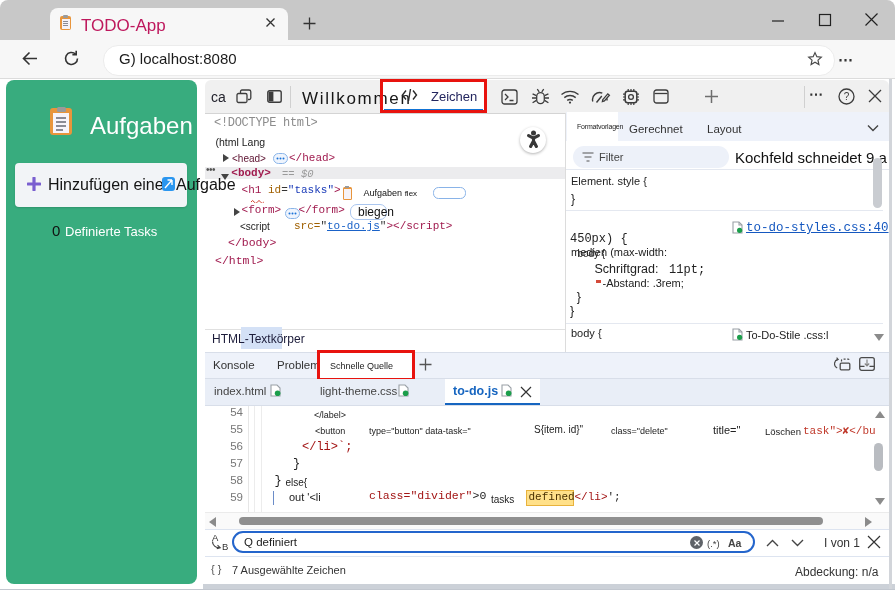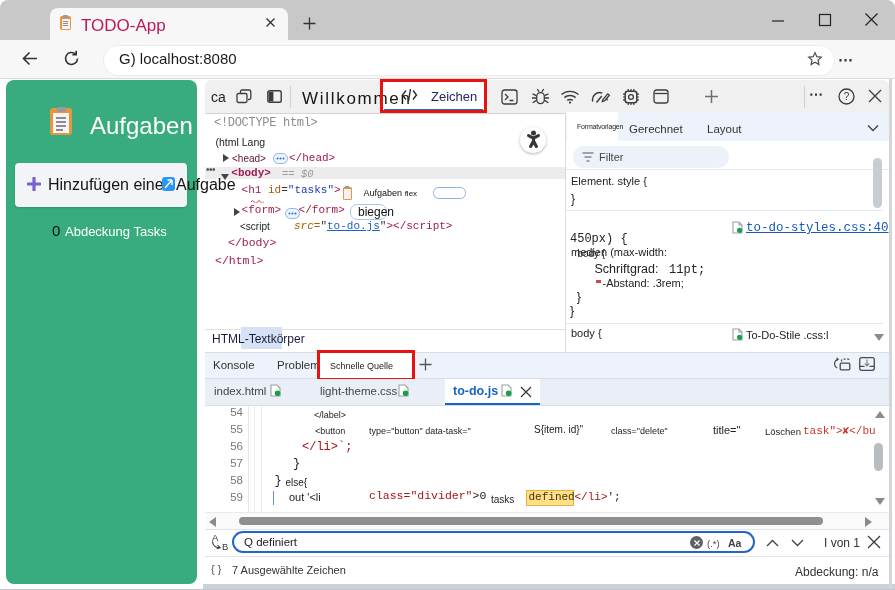--- a/index.html
+++ b/index.html
@@ -87,21 +87,21 @@
     <svg class="abs" style="left:27px;top:98px;z-index:6;" width="14" height="14" viewBox="0 0 14 14">
         <path d="M7 1 V13 M1 7 H13" stroke="#7a5fd0" stroke-width="3.2" stroke-linecap="round"></path>
       </svg>
     <div class="abs" style="left:48px;top:97px;font-size:16px;color:#141414;white-space:nowrap;z-index:6;">Hinzufügen einer</div>
     <div class="abs" style="left:176px;top:97px;font-size:16px;color:#141414;white-space:nowrap;z-index:6;">Aufgabe</div>
     <div class="abs" style="left:161.5px;top:98px;width:13.5px;height:13.5px;background:#2b96ef;border-radius:3px;z-index:7;"></div>
     <svg class="abs" style="left:164px;top:100px;z-index:7;" width="9" height="10" viewBox="0 0 9 10">
         <path d="M1 9 L8 1 M8 1 V6 M8 1 H3.5" stroke="#fff" stroke-width="1.4" fill="none"></path>
       </svg>
     <div class="abs" style="left:52px;top:143px;font-size:15px;color:#111;z-index:6;">0</div>
-    <div class="abs" style="left:65px;top:145px;font-size:13px;color:#fff;z-index:6;">Abdeckung Tasks</div>
+    <div class="abs" style="left:65px;top:145px;font-size:13px;color:#fff;z-index:6;">Definierte Tasks</div>
     <div class="abs" id="dt">
       <div class="abs" id="dtbar"></div>
 
       <div class="abs" style="left:6px;top:9px;font-size:14px;color:#23232d;">ca</div>
       <svg class="abs" style="left:31px;top:9px;" width="16" height="15" viewBox="0 0 16 15">
           <rect x="1" y="4.5" width="10" height="9" rx="1.5" fill="none" stroke="#3c3c3c" stroke-width="1.3"></rect>
           <path d="M4.5 4 V2.5 a1.5 1.5 0 0 1 1.5-1.5 h7 a1.8 1.8 0 0 1 1.8 1.8 V9 a1.5 1.5 0 0 1-1.5 1.5 h-1.3" fill="none" stroke="#3c3c3c" stroke-width="1.3"></path>
         </svg>
       <svg class="abs" style="left:61.5px;top:10px;" width="15" height="13" viewBox="0 0 15 13">
           <rect x="0.8" y="0.8" width="13.4" height="11.4" rx="1.8" fill="none" stroke="#3c3c3c" stroke-width="1.4"></rect>
@@ -188,21 +188,21 @@
       <svg class="abs" style="left:79.5px;top:127.5px;" width="15" height="11" viewBox="0 0 15 11">
           <rect x="0.5" y="0.5" width="14" height="10" rx="5" fill="#eef4fd" stroke="#8ab4e8"></rect>
           <circle cx="4.5" cy="5.5" r="1" fill="#1a73d8"></circle>
           <circle cx="7.5" cy="5.5" r="1" fill="#1a73d8"></circle>
           <circle cx="10.5" cy="5.5" r="1" fill="#1a73d8"></circle>
         </svg>
       <div class="abs mono" style="left:93.6px;top:123.5px;font-size:11px;color:#a01a4e;">&lt;/form&gt;</div>
       <div class="abs" style="left:145px;top:124.3px;width:35px;height:14px;border:1px solid #aac6ef;border-radius:7px;background:#fff;"></div>
       <div class="abs" style="left:153px;top:124.8px;font-size:12px;color:#111;">biegen</div>
       <div class="abs" style="left:35px;top:141.3px;font-size:10px;color:#222;">&lt;script</div>
-      <div class="abs mono" style="left:89px;top:140.2px;font-size:11px;"><span style="color:#a06000;font-style:italic;">src=</span><span style="color:#333;">"</span><span style="color:#1a62c8;text-decoration:underline;">to-do.js</span><span style="color:#333;">"</span><span style="color:#a01a4e;">&gt;&lt;/script&gt;</span></div>
+      <div class="abs mono" style="left:89px;top:140.2px;font-size:11px;"><span style="color:#a06000;">src=</span><span style="color:#333;">"</span><span style="color:#1a62c8;text-decoration:underline;">to-do.js</span><span style="color:#333;">"</span><span style="color:#a01a4e;">&gt;&lt;/script&gt;</span></div>
       <div class="abs mono" style="left:23px;top:155.7px;font-size:11.5px;color:#a01a4e;">&lt;/body&gt;</div>
       <div class="abs mono" style="left:10px;top:173.6px;font-size:11.5px;color:#a01a4e;">&lt;/html&gt;</div>
 
       <div class="abs" style="left:315px;top:47px;width:26px;height:26px;border-radius:50%;background:#fff;box-shadow:0 1px 3px rgba(0,0,0,.3);"></div>
       <svg class="abs" style="left:320px;top:50px;" width="17" height="19" viewBox="0 0 17 19">
           <circle cx="8.5" cy="3" r="2.5" fill="#383838"></circle>
           <path d="M8.5 8.2 L3.6 5.6 M8.5 8.2 L13.4 5.6 M8.5 7.5 V11 M8.5 11 L5.6 16.4 M8.5 11 L11.4 16.4" stroke="#383838" stroke-width="3.2" stroke-linecap="round" fill="none"></path>
         </svg>
 
       <div class="abs" style="left:0px;top:249px;width:360px;height:23px;border-top:1px solid #e0e0e0;background:#fff;"></div>
@@ -220,20 +220,21 @@
       <svg class="abs" style="left:662px;top:44px;" width="12" height="8" viewBox="0 0 12 8">
           <path d="M1 1.5 L6 6.5 L11 1.5" fill="none" stroke="#444" stroke-width="1.4"></path>
         </svg>
 
       <div class="abs" style="left:361px;top:61px;width:323px;height:29px;background:#fff;border-bottom:1px solid #e4e8f0;box-sizing:border-box;"></div>
       <div class="abs" style="left:368px;top:65.5px;width:156px;height:22px;background:#edf1f9;border-radius:11px;"></div>
       <svg class="abs" style="left:377px;top:72px;" width="12" height="10" viewBox="0 0 12 10">
           <path d="M0.5 1 H11.5 M2.5 5 H9.5 M4.5 9 H7.5" stroke="#555" stroke-width="1.2"></path>
         </svg>
       <div class="abs" style="left:394px;top:70.5px;font-size:11px;color:#444;">Filter</div>
+      <div class="abs" style="left:530px;top:68.5px;font-size:15px;color:#111;">Kochfeld schneidet 9 a</div>
 
       <div class="abs" style="left:366px;top:95px;font-size:11px;color:#222;">Element. style {</div>
       <div class="abs" style="left:366px;top:112px;font-size:12px;color:#222;">}</div>
       <div class="abs" style="left:361px;top:130px;width:317px;height:1px;background:#e4e8f0;"></div>
       <div class="abs" style="left:366px;top:138px;font-size:11px;color:#222;margin-top:28px;">medien (max-width:</div>
       <div class="abs mono" style="left:365px;top:151.5px;font-size:12px;color:#222;">450px) {</div>
       <svg class="abs" style="left:527px;top:141px;" width="11" height="13" viewBox="0 0 11 13">
           <path d="M1 1 H7 L10 4 V12 H1 z" fill="#fff" stroke="#9aa0a6" stroke-width="1.1"></path>
           <path d="M7 1 V4 H10" fill="none" stroke="#9aa0a6" stroke-width="1.1"></path>
           <circle cx="7.6" cy="9.3" r="2.6" fill="#1b9e4b"></circle>

